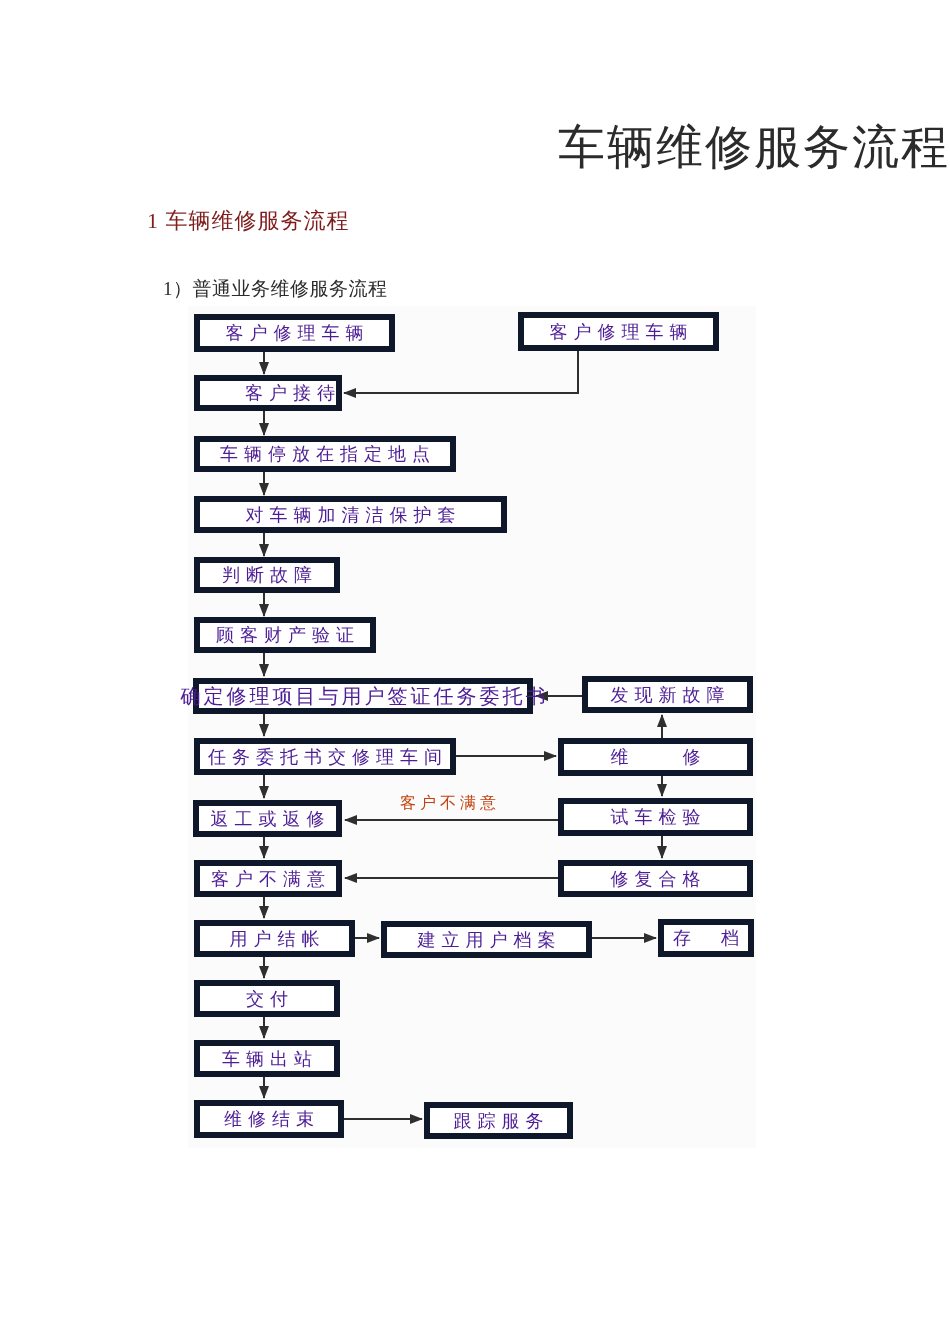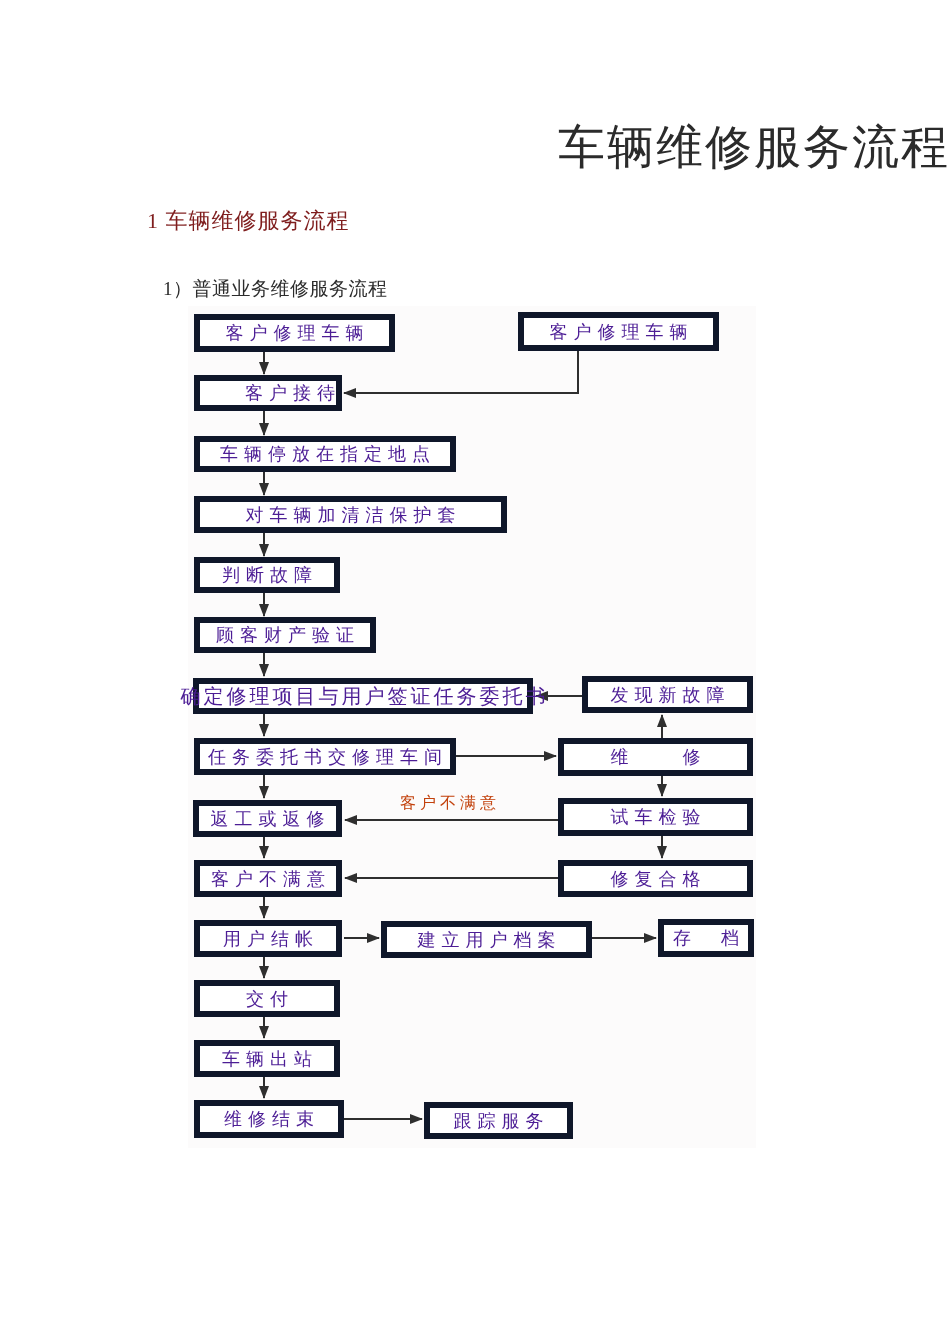--- a/index.html
+++ b/index.html
@@ -102,21 +102,21 @@
       <div class="node" style="left: 6px; top: 251px; width: 146px; height: 36px;">判断故障</div>
       <div class="node" style="left: 6px; top: 311px; width: 182px; height: 36px;">顾客财产验证</div>
       <div class="node tight" style="left: 5px; top: 372px; width: 340px; height: 36px;">确定修理项目与用户签证任务委托书</div>
       <div class="node" style="left: 394px; top: 370px; width: 171px; height: 37px;">发现新故障</div>
       <div class="node" style="left: 6px; top: 432px; width: 262px; height: 37px;">任务委托书交修理车间</div>
       <div class="node" style="left: 370px; top: 432px; width: 195px; height: 38px;">维　　修</div>
       <div class="node" style="left: 5px; top: 494px; width: 149px; height: 37px;">返工或返修</div>
       <div class="node" style="left: 370px; top: 492px; width: 195px; height: 38px;">试车检验</div>
       <div class="node" style="left: 6px; top: 554px; width: 148px; height: 37px;">客户不满意</div>
       <div class="node" style="left: 370px; top: 554px; width: 195px; height: 37px;">修复合格</div>
-      <div class="node" style="left: 6px; top: 614px; width: 148px; height: 37px;">用户结帐</div>
+      <div class="node" style="left: 6px; top: 614px; width: 161px; height: 37px;">用户结帐</div>
       <div class="node" style="left: 193px; top: 615px; width: 211px; height: 37px;">建立用户档案</div>
       <div class="node" style="left: 470px; top: 613px; width: 96px; height: 38px;">存　档</div>
       <div class="node" style="left: 6px; top: 674px; width: 146px; height: 37px;">交付</div>
       <div class="node" style="left: 6px; top: 734px; width: 146px; height: 37px;">车辆出站</div>
       <div class="node" style="left: 6px; top: 794px; width: 150px; height: 38px;">维修结束</div>
       <div class="node" style="left: 236px; top: 796px; width: 149px; height: 37px;">跟踪服务</div>
       <div class="edge-label" style="left: 212px; top: 487px;">客户不满意</div>
     </div>
 </div>
 

